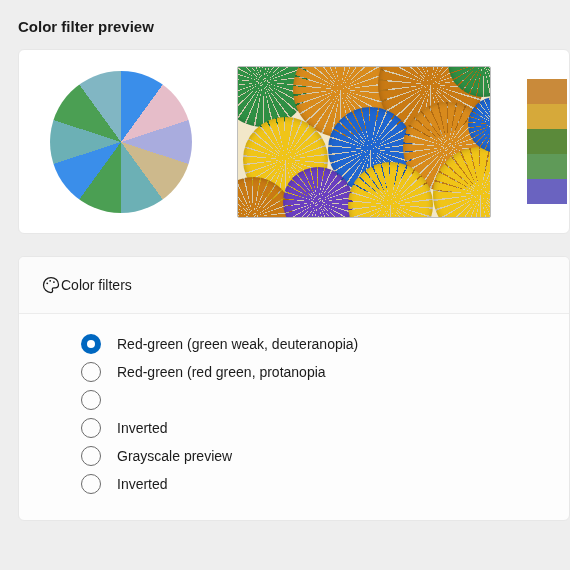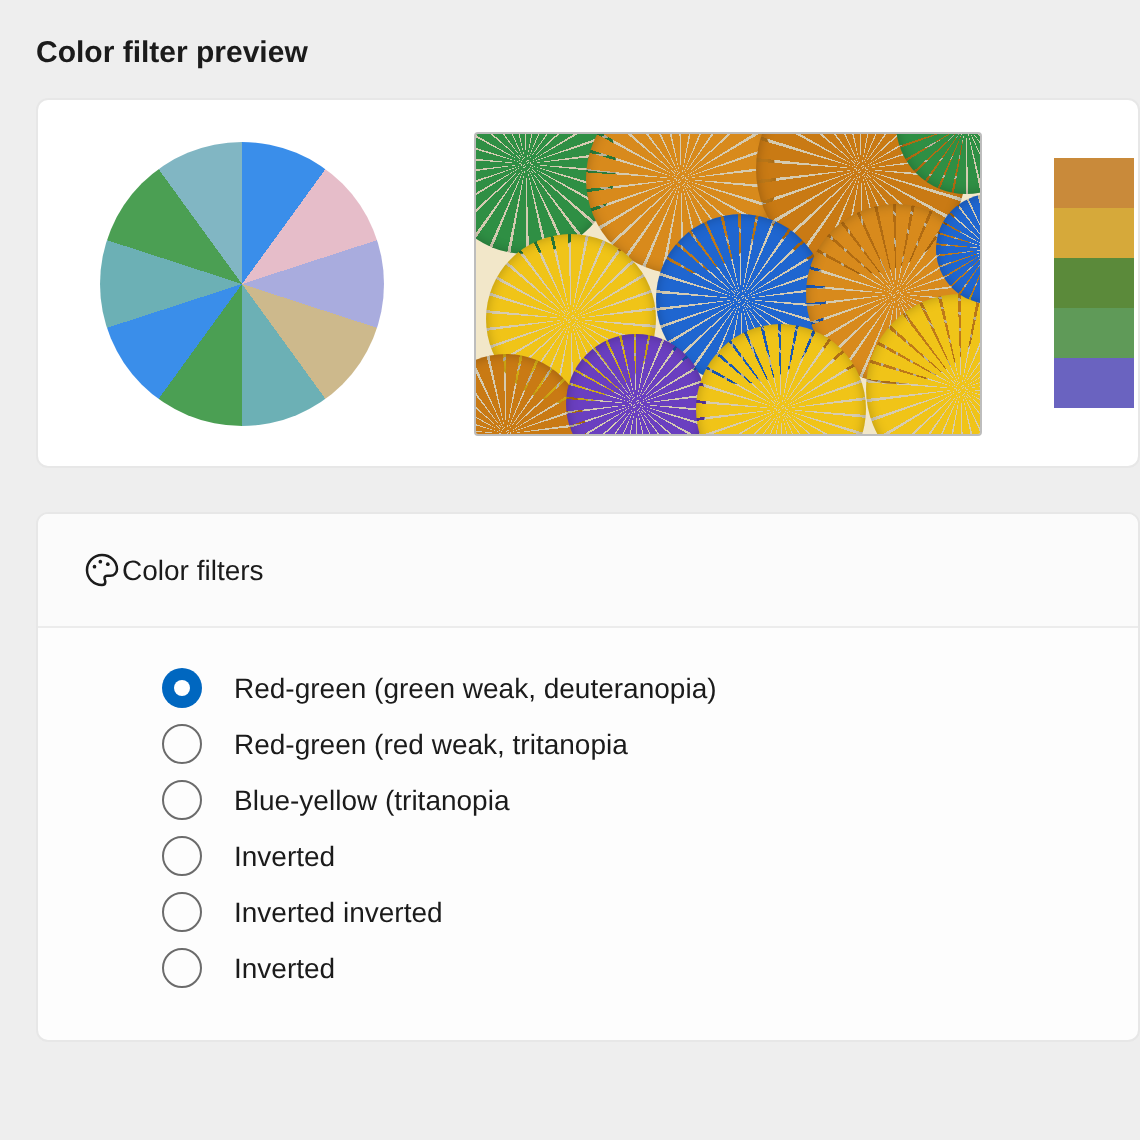--- a/index.html
+++ b/index.html
@@ -184,33 +184,32 @@
       </span>
       <span class="filters-header-label">Color filters</span>
     </div>
     <div class="options" id="options">
         <div class="option">
           <span class="radio selected"></span>
           <span>Red-green (green weak, deuteranopia)</span>
         </div>
         <div class="option">
           <span class="radio"></span>
-          <span>Red-green (red weak, tritanopia</span>
-        </div>
-        <div class="option">
-          <span class="radio"></span>
-          <span>Blue-yellow (tritanopia</span>
+          <span>Red-green (red green, protanopia</span>
+        </div>
+        <div class="option">
+          <span class="radio"></span>
         </div>
         <div class="option">
           <span class="radio"></span>
           <span>Inverted</span>
         </div>
         <div class="option">
           <span class="radio"></span>
-          <span>Inverted inverted</span>
+          <span>Grayscale preview</span>
         </div>
         <div class="option">
           <span class="radio"></span>
           <span>Inverted</span>
         </div>
       </div>
   </div>
 </div>
 
 </body></html>

